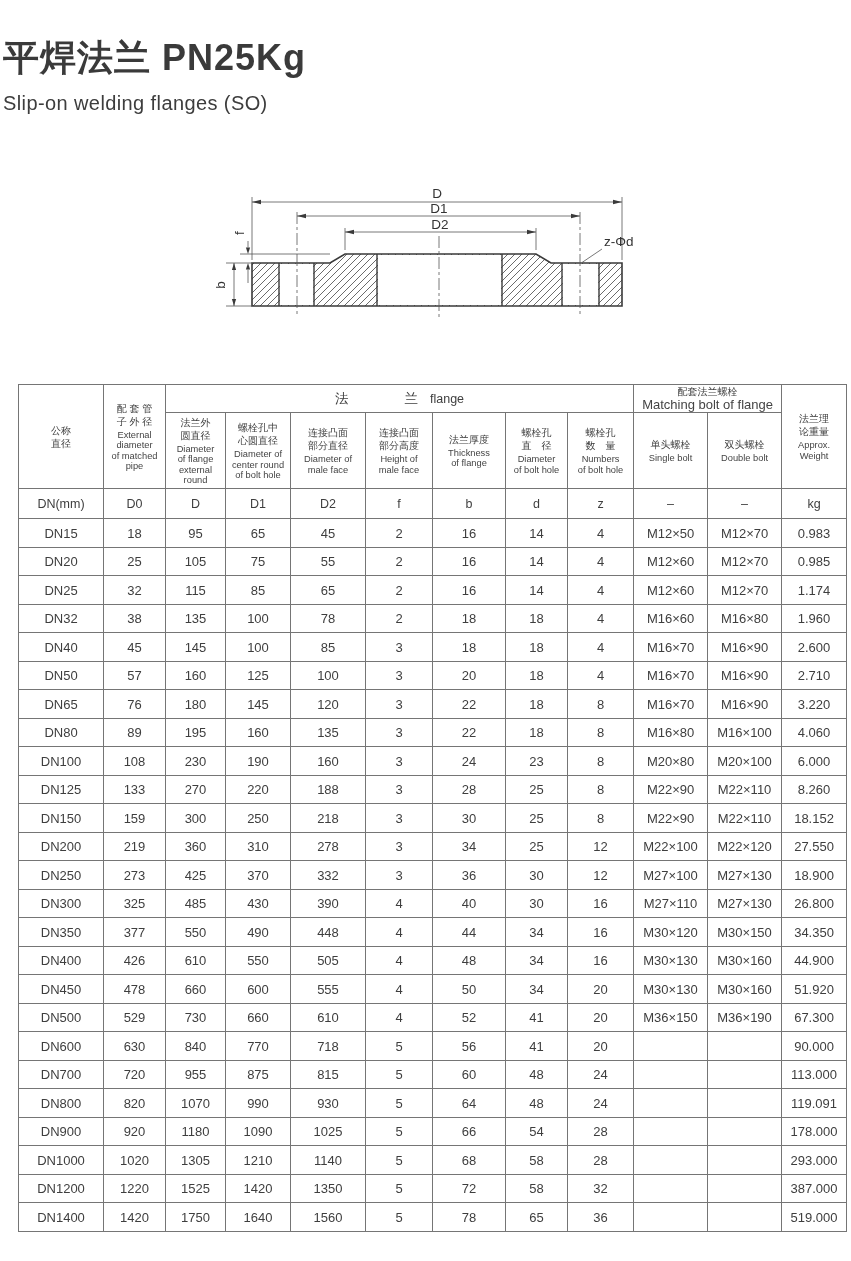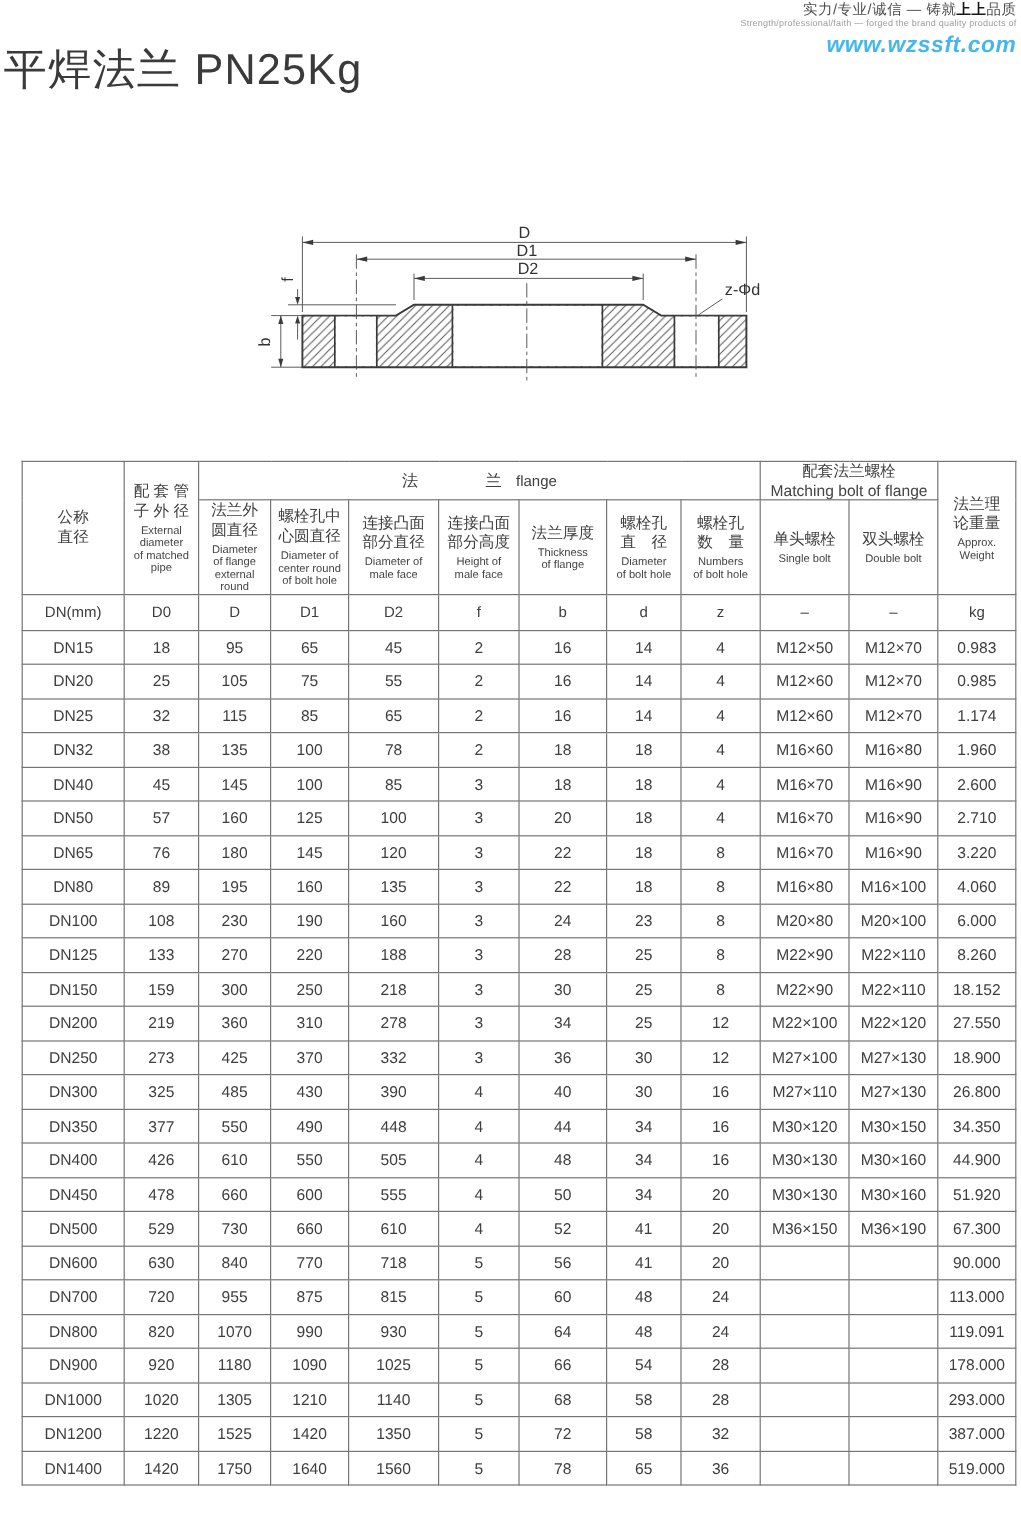--- a/index.html
+++ b/index.html
@@ -8,62 +8,58 @@
 
   
   .brand{position:absolute;top:2px;right:4px;text-align:right;line-height:1.15;}
   .brand-cn{font-size:12px;color:#4d4d4d;letter-spacing:.5px;}
   .brand-cn .bold{font-weight:bold;color:#161616;}
   .brand-en{font-size:7.5px;color:#9c9c9c;letter-spacing:.2px;}
   .brand-site{font-size:19px;color:#45b7e9;font-style:italic;font-weight:600;margin-top:3px;letter-spacing:.5px;}
 
   
   .titleblock{position:absolute;top:34px;left:3px;}
-  .title-cn{font-size:36px;font-weight:400;color:#3a3a3a;letter-spacing:1px;margin:0;}
+  .title-cn{font-size:36px;font-weight:700;color:#3a3a3a;letter-spacing:1px;margin:0;}
   .title-en{font-size:20px;font-weight:400;color:#3d3d3d;margin-top:9px;letter-spacing:.4px;}
 
   
   .drawing{position:absolute;top:186px;left:212px;}
   .dlabel{font-size:13.5px;fill:#333;font-weight:500;}
 
   
   .sechead{position:absolute;top:344px;left:4px;font-size:20px;color:#333;letter-spacing:.4px;}
   .sechead .sec-en{margin-left:10px;}
 
   
   .tablewrap{position:absolute;top:384px;left:18px;}
   table{border-collapse:collapse;table-layout:fixed;width:828px;background:#fff;border:1.5px solid #4a4a4a;}
   th,td{border:1px solid #757575;text-align:center;vertical-align:middle;padding:0 1px;
         font-weight:normal;color:#3e3e3e;overflow:hidden;}
   tr.row-groups{height:27px;}
   tr.row-cols{height:76px;}
   tr.row-units td{height:29px;font-size:12.5px;}
   tbody td{height:27.5px;font-size:13px;}
-  .hcn{font-size:13px;line-height:1.3;white-space:pre-line;}
+  .hcn{font-size:10px;line-height:1.3;white-space:pre-line;}
   .hen{font-size:9.3px;line-height:1.12;white-space:pre-line;margin-top:2px;color:#444;}
   .gline{display:flex;justify-content:center;align-items:baseline;font-size:13.5px;}
   .g2{margin-left:56px;}
   .gen{margin-left:12px;font-size:12.5px;}
   .grp-en{font-size:13px;line-height:1.1;color:#444;}
 
   .pagenum{position:absolute;top:1268px;right:8px;font-size:17px;color:#a16207;letter-spacing:1px;font-family:Liberation Serif, serif;}
 </style>
 </head>
 <body>
 
 <div class="page">
 
-  <div class="brand">
-    <div class="brand-cn"><span>实力/专业/诚信 — 铸就</span><span class="bold">上上</span><span>品质</span></div>
-    <div class="brand-en">Strength/professional/faith — forged the brand quality products of</div>
-    <div class="brand-site">www.wzssft.com</div>
-  </div>
 
   <div class="titleblock">
     <div class="title-cn">平焊法兰 PN25Kg</div>
+    <div class="title-en">Slip-on welding flanges (SO)</div>
   </div>
 
   <div class="drawing">
     <svg width="445" height="142" viewBox="0 0 445 142">
       <defs>
         <pattern id="hatch" patternUnits="userSpaceOnUse" width="7" height="7">
           <path d="M-1,8 L8,-1 M-1,1 L1,-1 M6,8 L8,6" stroke="#5a5a5a" stroke-width="0.9" fill="none"></path>
         </pattern>
       </defs>
 

